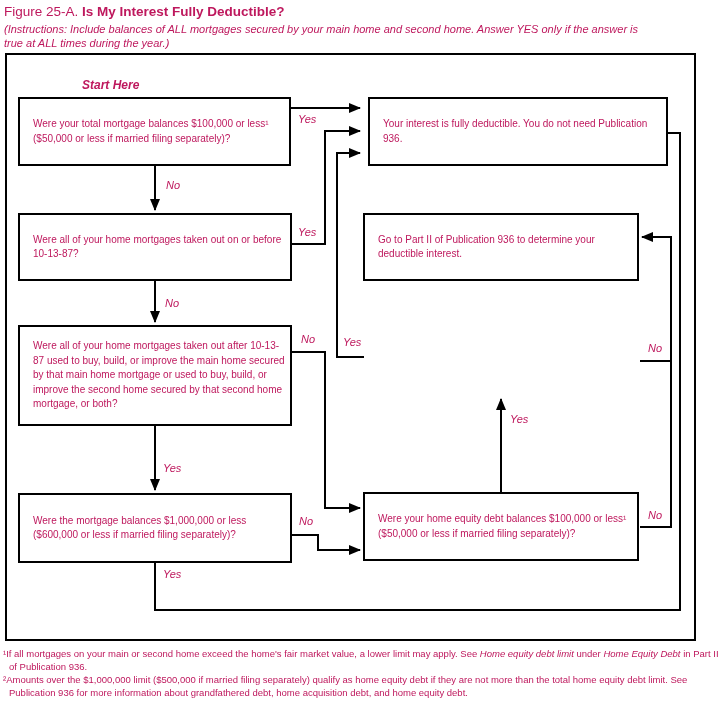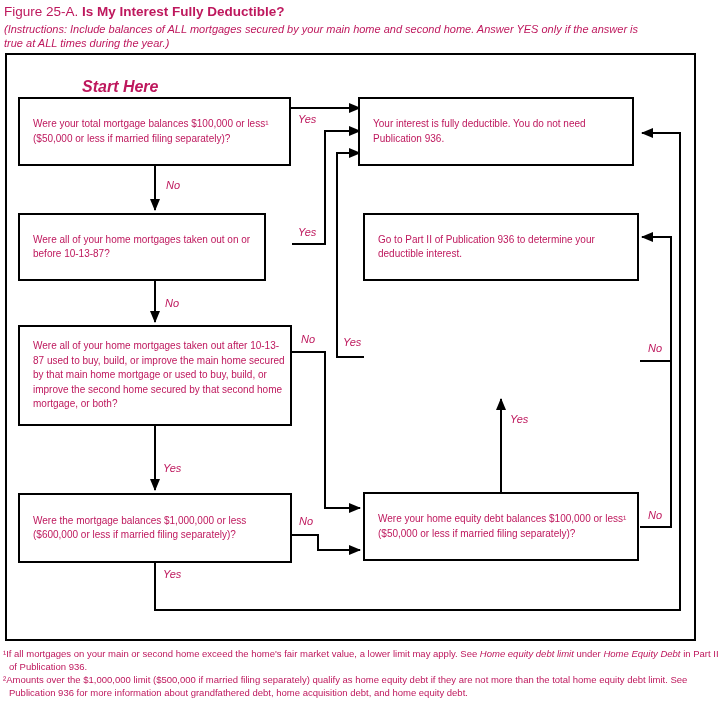--- a/index.html
+++ b/index.html
@@ -32,21 +32,21 @@
     left: 5px; top: 53px;
     width: 691px; height: 588px;
     border: 2px solid #000;
     box-sizing: border-box;
   }
   .start-here {
     position: absolute;
     left: 82px; top: 78px;
     font-weight: bold;
     font-style: italic;
-    font-size: 16px;
+    font-size: 12px;
   }
   .connectors {
     position: absolute;
     left: 0; top: 0;
     width: 725px; height: 704px;
   }
   .box {
     position: absolute;
     border: 2px solid #000;
     background: #ffffff;
@@ -67,22 +67,22 @@
   .footnotes {
     position: absolute;
     left: 3px; top: 647px;
     width: 719px;
     font-size: 9.5px;
     line-height: 13px;
   }
   .footnote { padding-left: 6px; text-indent: -6px; }
   
   .b-q1              { left: 18px;  top: 97px;  width: 273px; height: 69px; }
-  .b-res-deductible  { left: 358px; top: 97px;  width: 276px; height: 69px; }
-  .b-q2              { left: 18px;  top: 213px; width: 248px; height: 68px; }
+  .b-res-deductible  { left: 368px; top: 97px;  width: 300px; height: 69px; }
+  .b-q2              { left: 18px;  top: 213px; width: 274px; height: 68px; }
   .b-res-part2       { left: 363px; top: 213px; width: 276px; height: 68px; }
   .b-q3              { left: 18px;  top: 325px; width: 274px; height: 101px; }
   .b-grandfathered   { left: 363px; top: 328px; width: 276px; height: 68px; }
   .b-q4              { left: 18px;  top: 493px; width: 274px; height: 70px; }
   .b-home-equity     { left: 363px; top: 492px; width: 276px; height: 69px; }
 </style>
 </head>
 <body>
 
 <div class="page">

